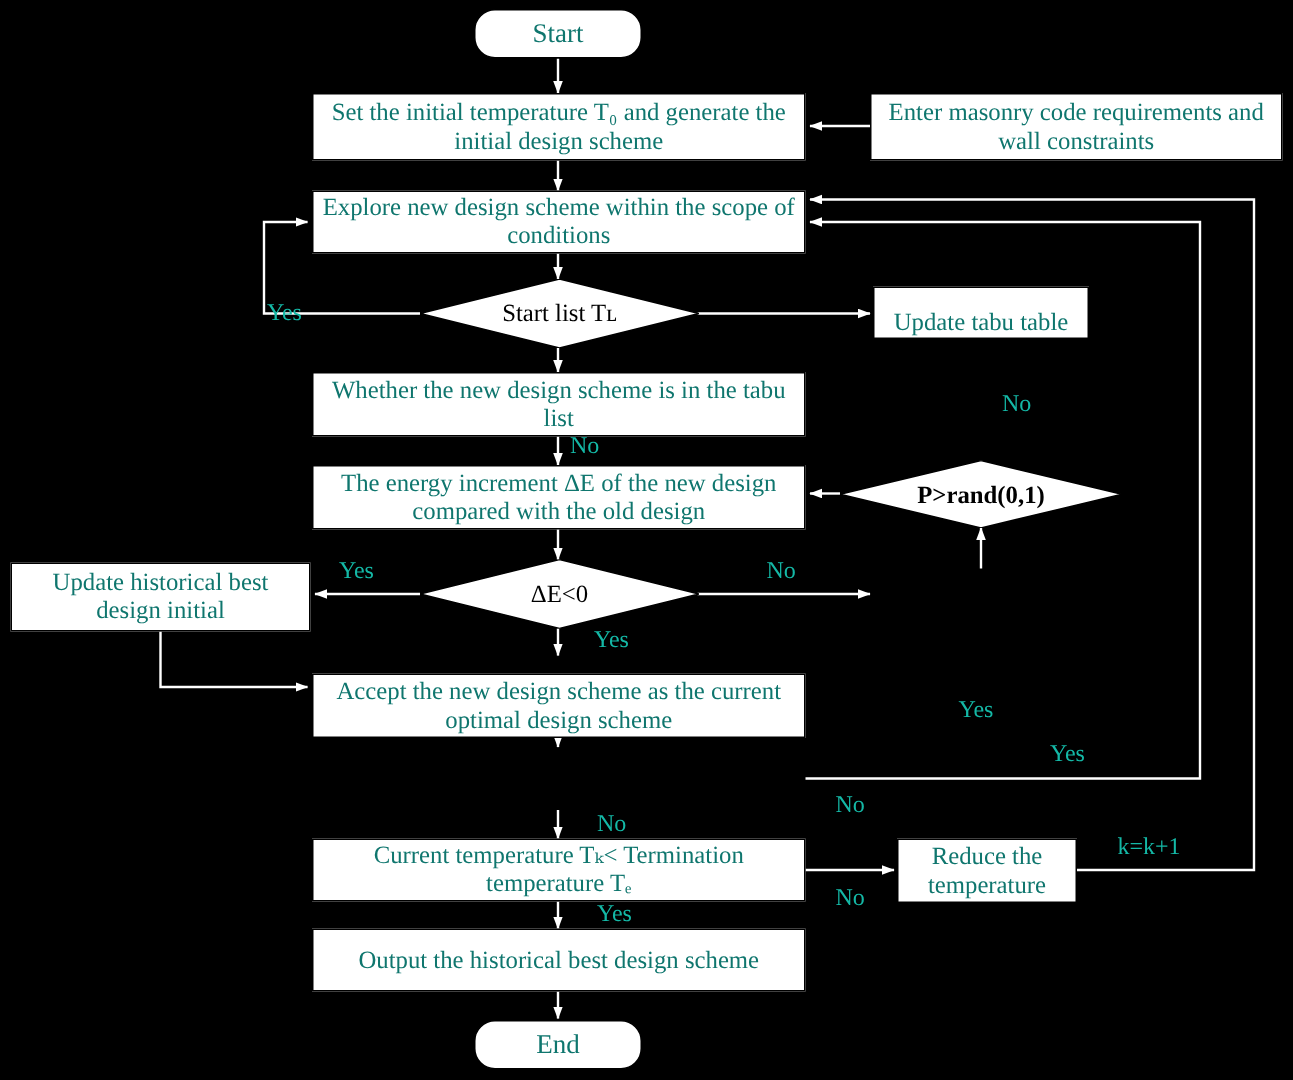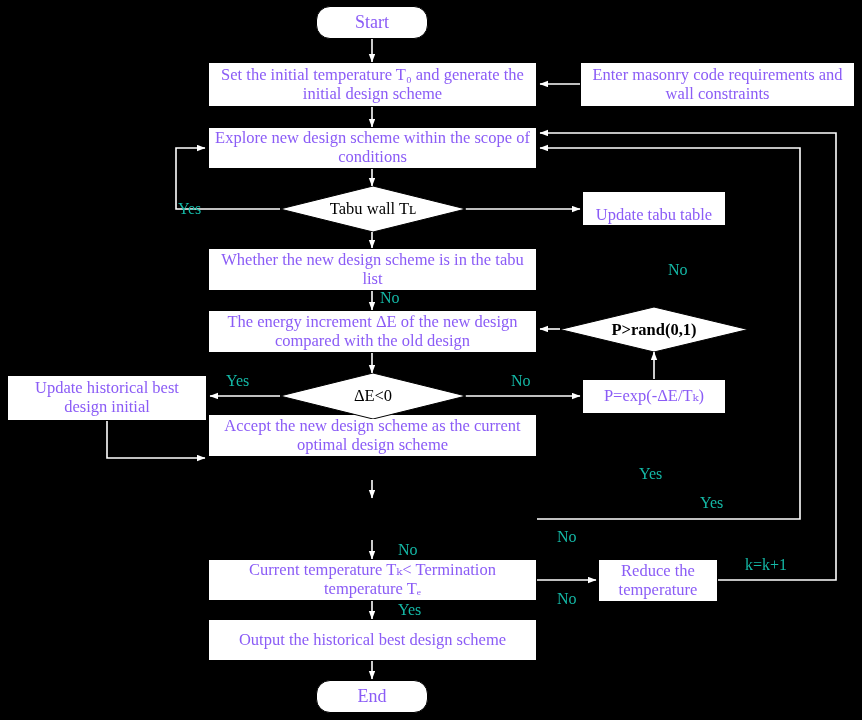--- a/index.html
+++ b/index.html
@@ -11,21 +11,21 @@
     position: relative;
     width: 862px;
     height: 720px;
     background: #000000;
     font-family: "Liberation Serif", "DejaVu Serif", serif;
     overflow: hidden;
   }
   .node {
     position: absolute;
     background: #ffffff;
-    color: #8b5cf6;
+    color: #0f766e;
     border: 1px solid #000000;
     box-sizing: border-box;
     display: flex;
     align-items: center;
     justify-content: center;
     text-align: center;
     line-height: 1.15;
     font-size: 16.5px;
     padding: 0 4px;
     z-index: 3;
@@ -162,46 +162,43 @@
   </div>
 
   <div class="node" style="left:208px; top:310px; width:329px; height:43px;">
     <span>The energy increment ΔE of the new design compared with the old design</span>
   </div>
 
   <div class="node" style="left:7px; top:375px; width:200px; height:46px;">
     <span>Update historical best design initial</span>
   </div>
 
-  <div class="node" style="left:582px; top:379px; width:144px; height:35px;">
-    <span>P=exp(-ΔE/Tₖ)</span>
-  </div>
-
-  <div class="node" style="left:208px; top:414px; width:329px; height:43px;text-align:center;">
+
+  <div class="node" style="left:208px; top:449px; width:329px; height:43px;text-align:center;">
     <span>Accept the new design scheme as the current optimal design scheme</span>
   </div>
 
 
   <div class="node" style="left:208px; top:559px; width:329px; height:42px;">
     <span>Current temperature Tₖ&lt; Termination temperature Tₑ</span>
   </div>
 
   <div class="node" style="left:598px; top:559px; width:120px; height:43px;">
     <span>Reduce the temperature</span>
   </div>
 
   <div class="node" style="left:208px; top:619px; width:329px; height:42px;">
     <span>Output the historical best design scheme</span>
   </div>
 
   <div class="diamond-wrap" style="left:280px; top:186px; width:186px; height:46px;">
     <svg width="186" height="46" viewBox="0 0 186 46" xmlns="http://www.w3.org/2000/svg">
       <polygon points="93,0 186,23 93,46 0,23" fill="#ffffff" stroke="#000000" stroke-width="1"></polygon>
     </svg>
-    <div class="diamond-label">Tabu wall Tʟ</div>
+    <div class="diamond-label">Start list Tʟ</div>
   </div>
 
   <div class="diamond-wrap" style="left:560px; top:307px; width:188px; height:45px;font-weight:bold;">
     <svg width="188" height="45" viewBox="0 0 188 45" xmlns="http://www.w3.org/2000/svg">
       <polygon points="94,0 188,22.5 94,45 0,22.5" fill="#ffffff" stroke="#000000" stroke-width="1"></polygon>
     </svg>
     <div class="diamond-label">P&gt;rand(0,1)</div>
   </div>
 
   <div class="diamond-wrap" style="left:280px; top:373px; width:186px; height:46px;">

